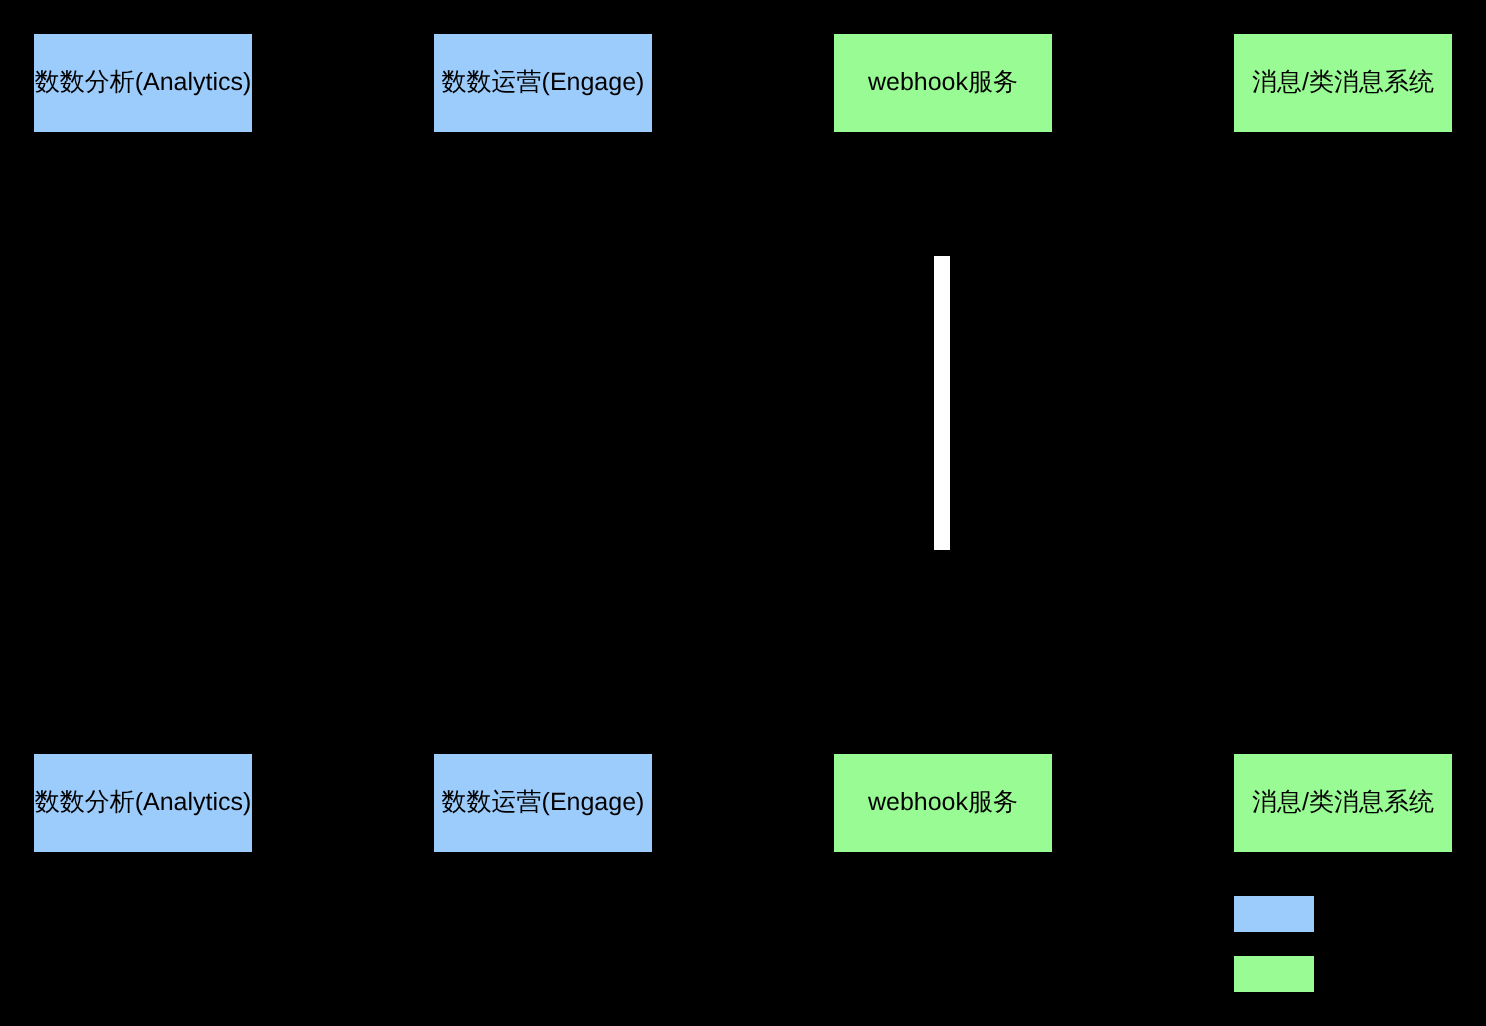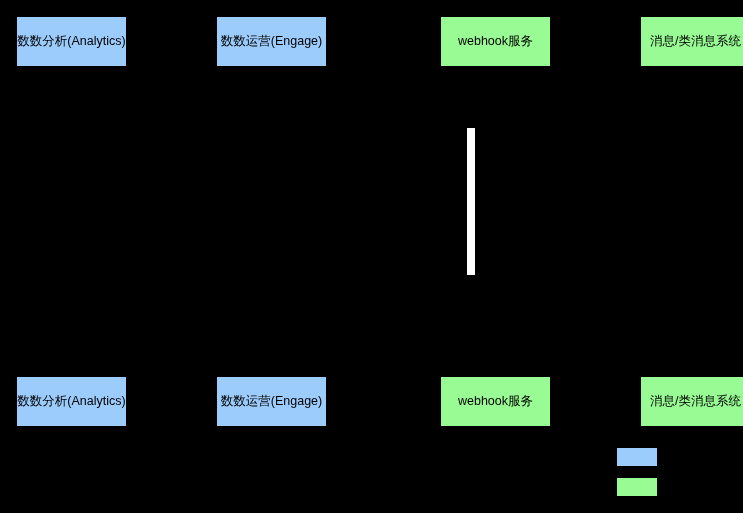--- a/index.html
+++ b/index.html
@@ -26,21 +26,21 @@
     justify-content: center;
     font-size: 12.5px;
     line-height: 1.1;
     color: #000000;
     letter-spacing: 0px;
     white-space: nowrap;
     text-align: center;
     border: 1px solid rgba(0,0,0,0.0);
   }
   .node-box.blue   { background: #9CCCFC; }
-  .node-box.green  { background: #99FB93; margin-left: 24px; }
+  .node-box.green  { background: #99FB93; }
   .activation-bar {
     position: absolute;
     background: #FFFFFF;
   }
   .legend-swatch {
     position: absolute;
     box-sizing: border-box;
   }
   .legend-swatch.blue  { background: #9CCCFC; }
   .legend-swatch.green { background: #99FB93; }

